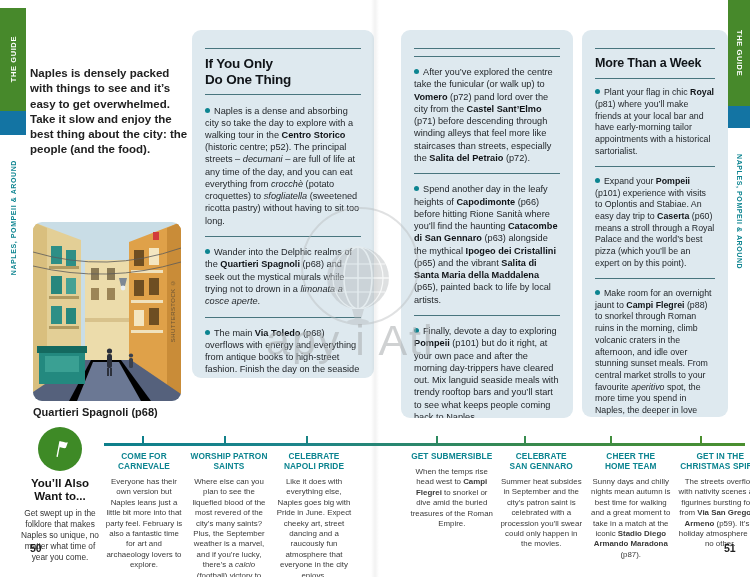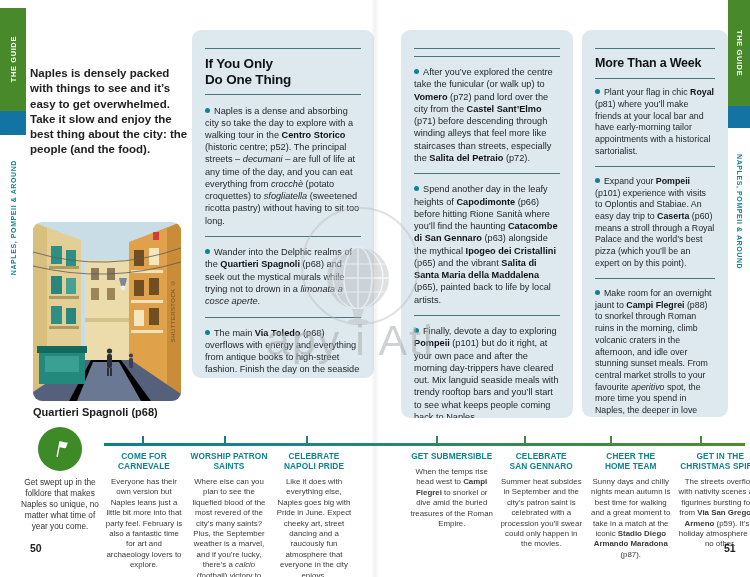--- a/index.html
+++ b/index.html
@@ -220,20 +220,22 @@
   <div class="tick" style="left:610px;background:#428e3d;"></div>
   <div class="tick" style="left:700px;background:#4a8f2e;"></div>
 
   <div class="promo">
     <div class="flag-circle">
       <svg width="26" height="26" viewBox="0 0 46 46">
         <path d="M18 36 L23 10" stroke="#ffffff" stroke-width="2.4" stroke-linecap="round" fill="none"></path>
         <path d="M23 10 C28 8 32 13 37 11 L33.5 21 C28.5 23 25 18.5 21.5 20.5 Z" fill="#ffffff"></path>
       </svg>
     </div>
+    <h3 class="pre">You’ll Also
+Want to...</h3>
     <p>Get swept up in the folklore that makes Naples so unique, no matter what time of year you come.</p>
   </div>
 
   <div class="bgroupL">
     <div class="bcol">
       <h4 class="pre">COME FOR
 CARNEVALE</h4>
       <p>Everyone has their own version but Naples leans just a little bit more into that party feel. February is also a fantastic time for art and archaeology lovers to explore.</p>
     </div>
     <div class="bcol">

